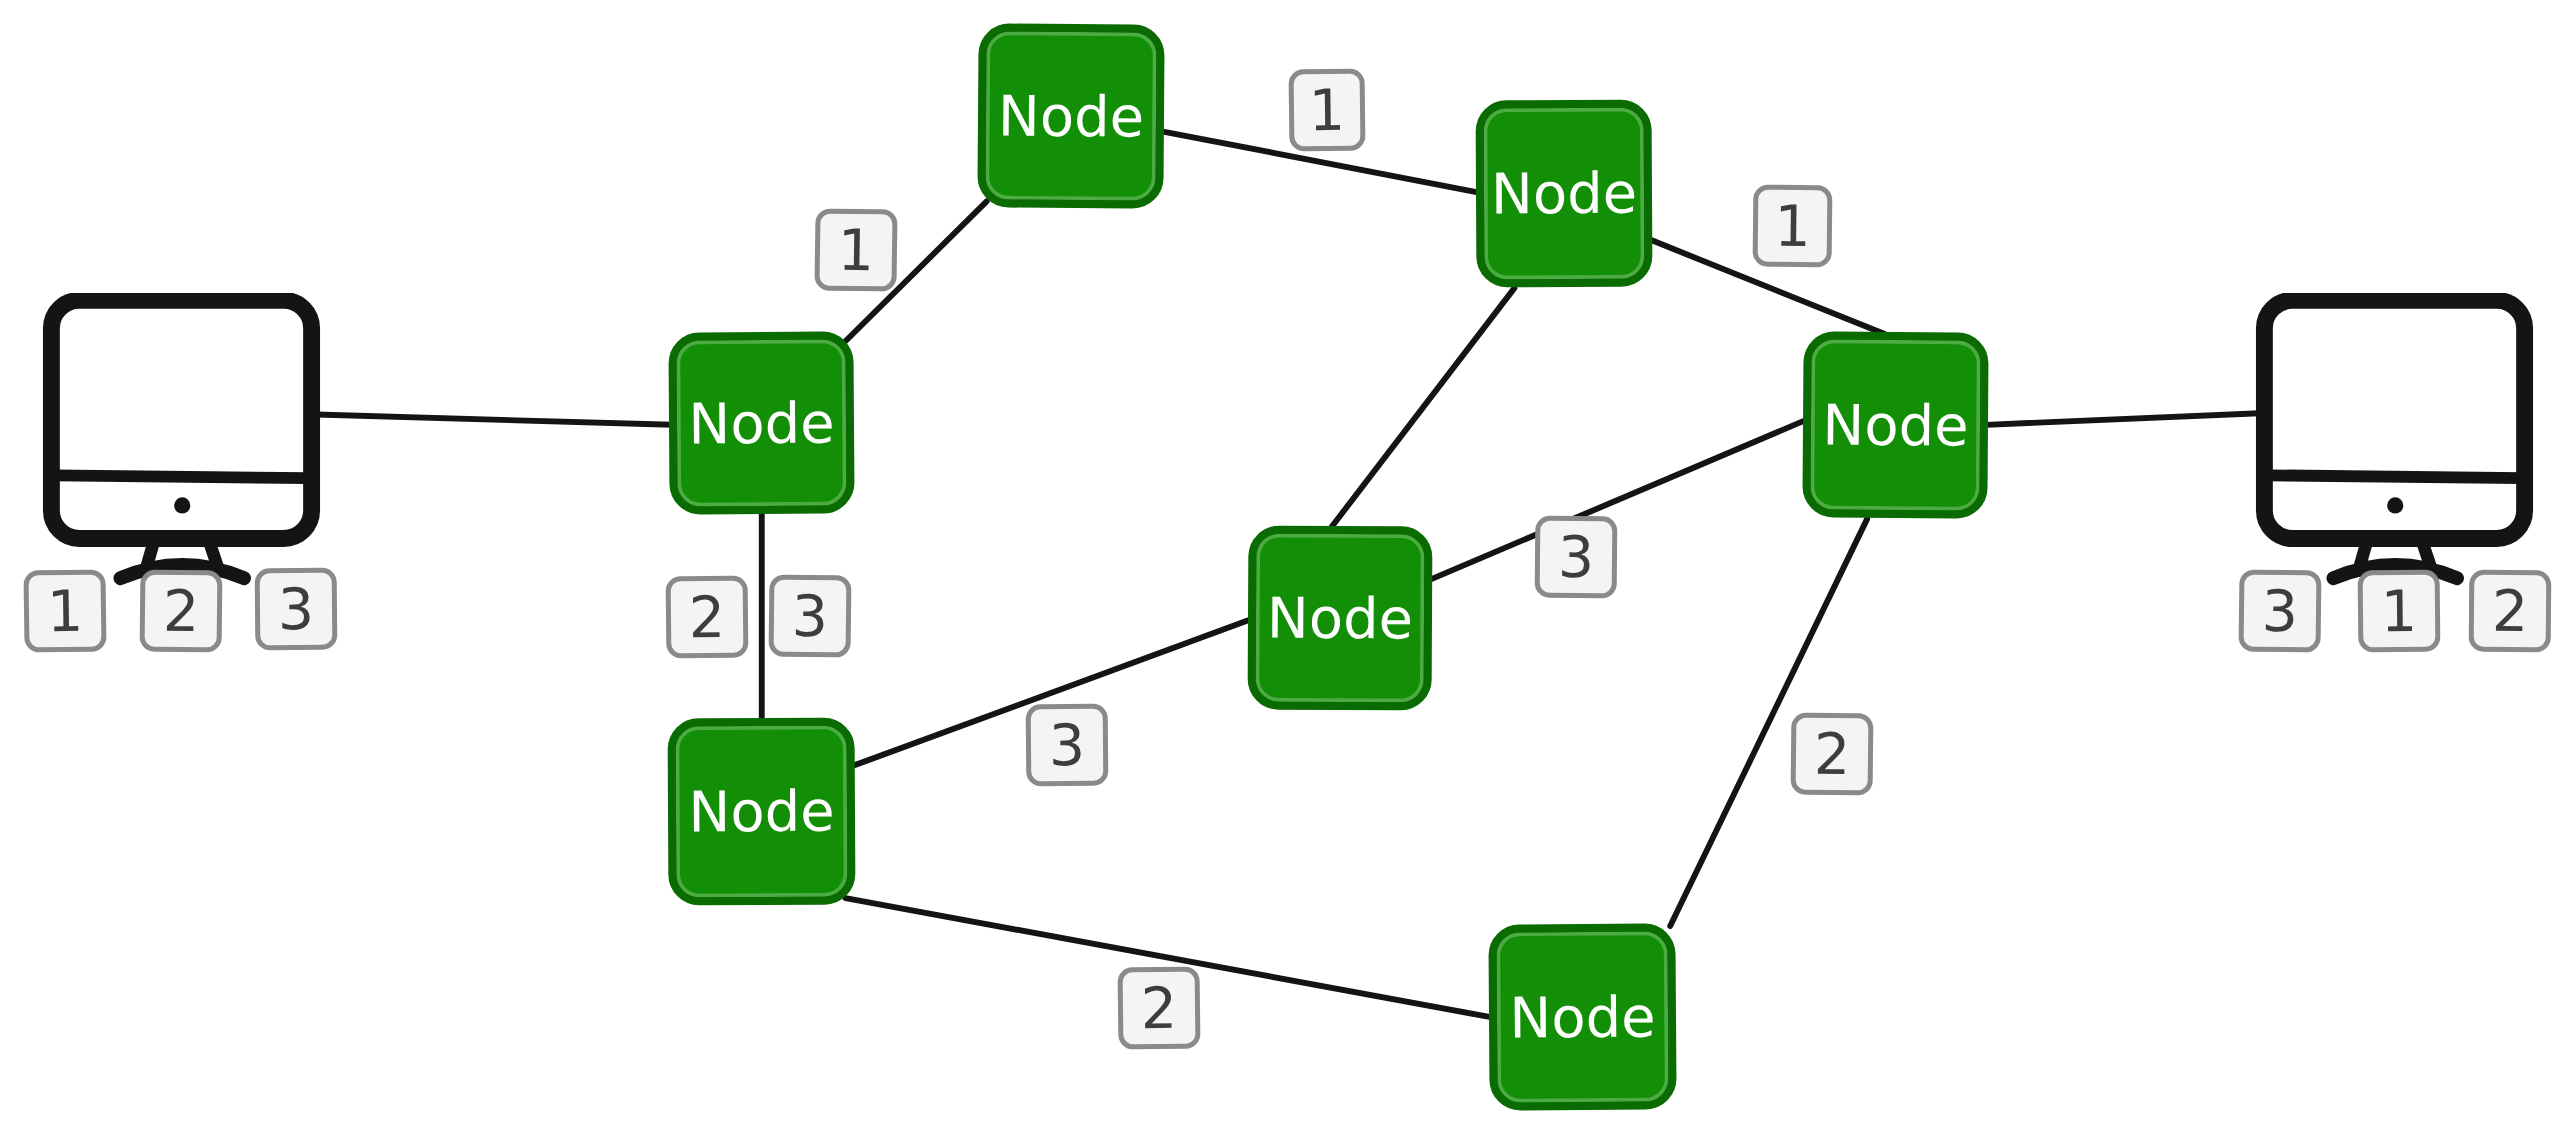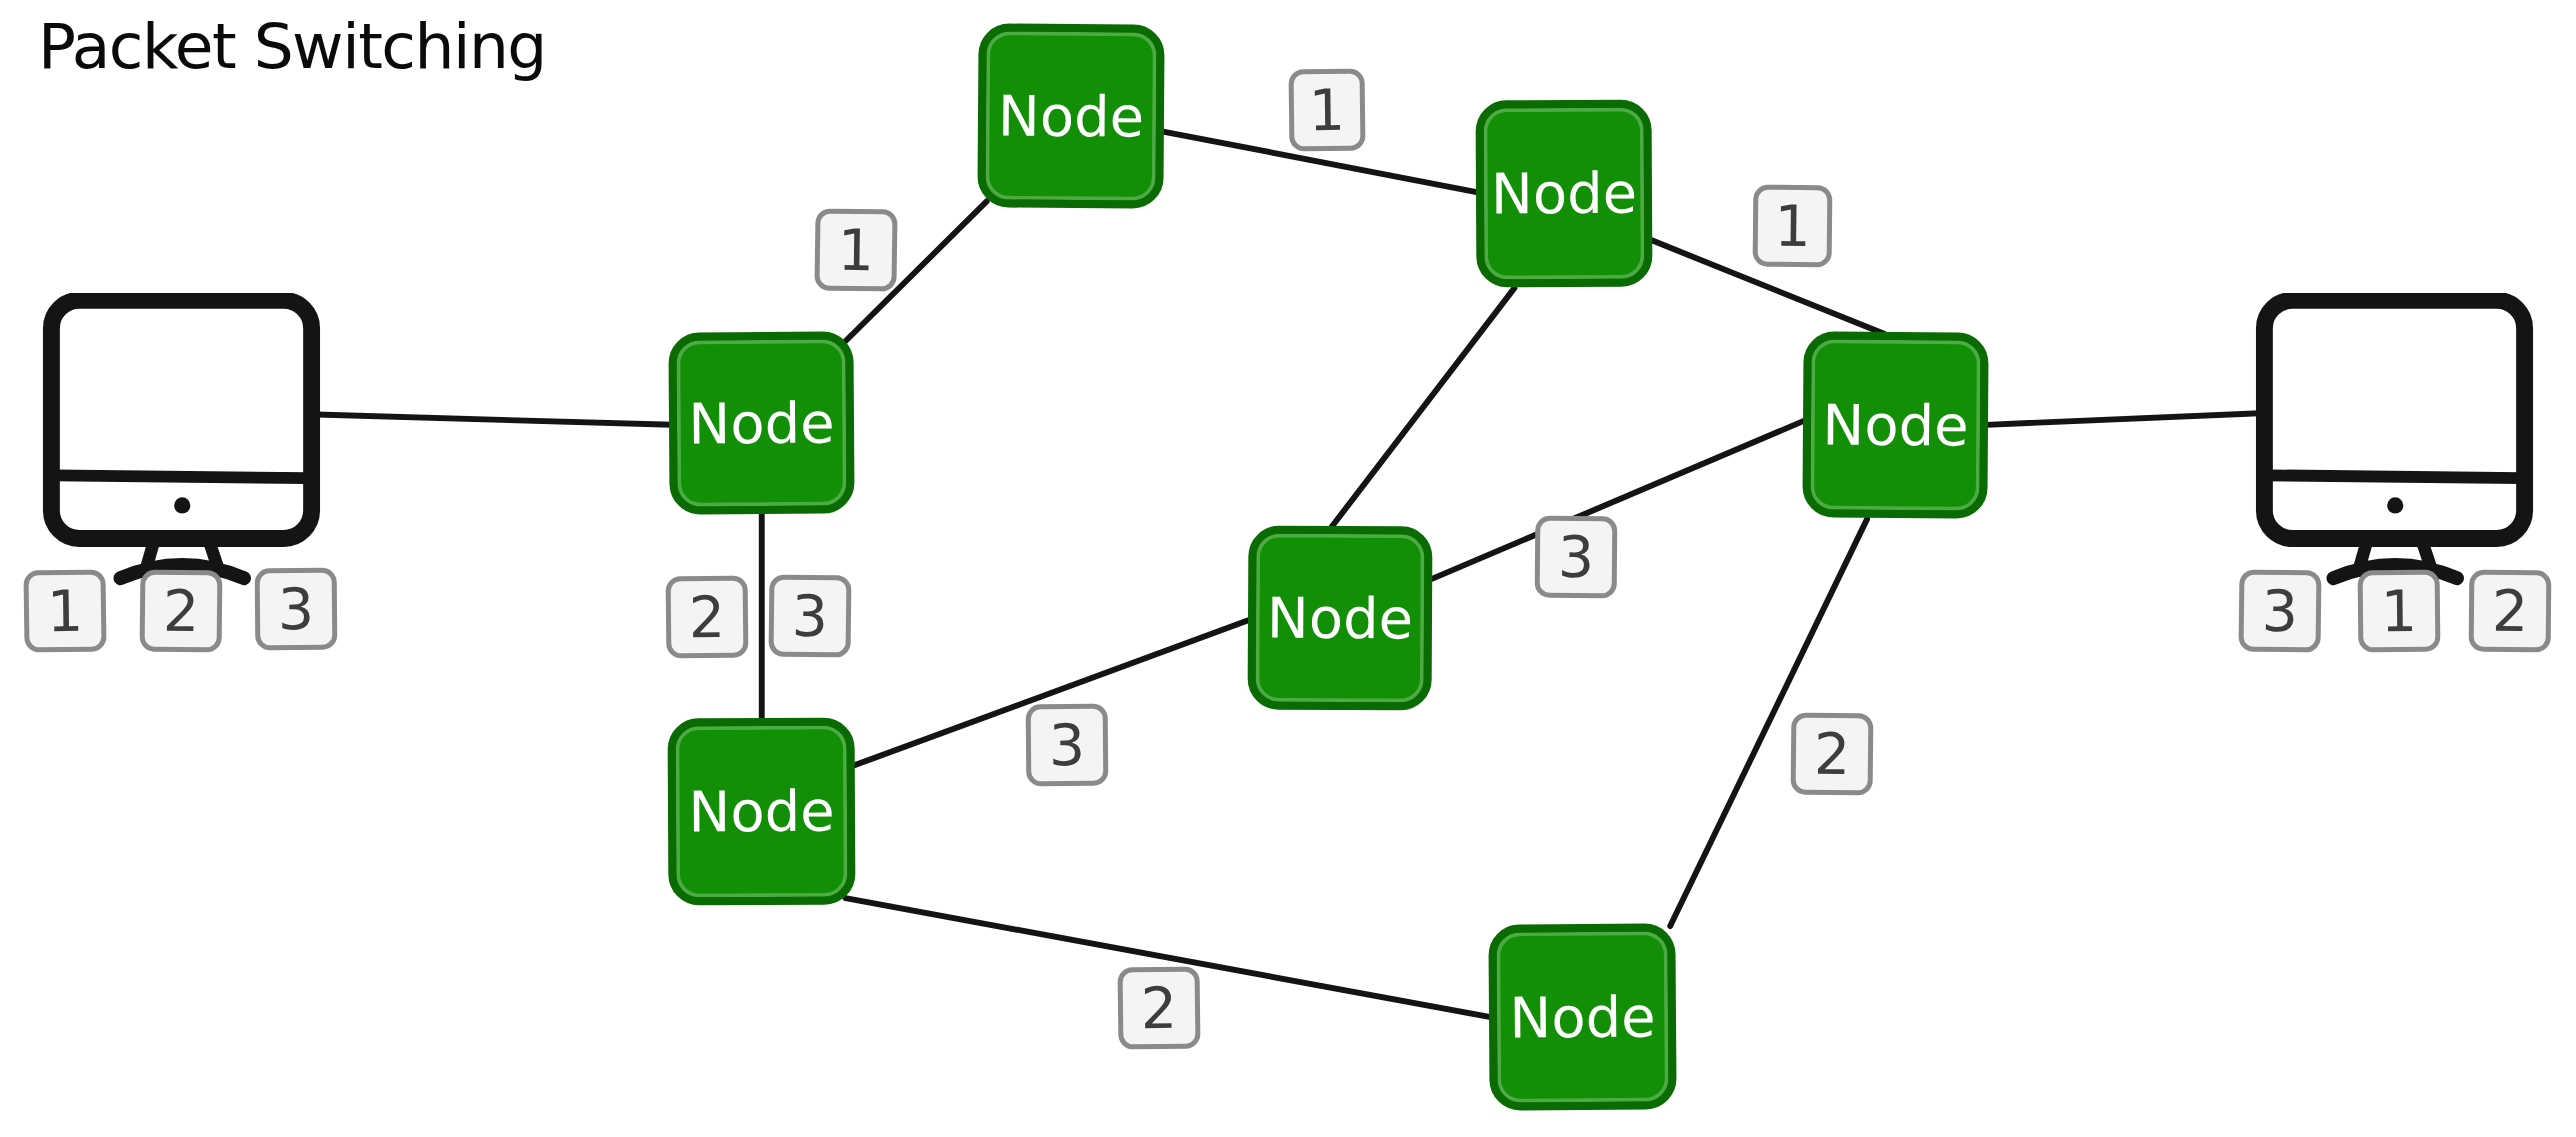--- a/index.html
+++ b/index.html
@@ -74,21 +74,20 @@
     justify-content: center;
     color: var(--packet-text, #3d3d3d);
     font-size: 57px;
   }
 </style>
 </head>
 <body>
 
 <div class="canvas">
 
-  <div class="title">Packet Switching</div>
 
   <svg class="edges" xmlns="http://www.w3.org/2000/svg" viewBox="0 0 3504 1547" width="2576" height="1137">
     <defs>
       <symbol id="monitor" viewBox="0 0 390 400">
         <rect class="mon-stroke mon-frame" x="18" y="10" width="354" height="324" rx="38"></rect>
         <line class="mon-stroke mon-line" x1="22" y1="248" x2="368" y2="252"></line>
         <circle class="mon-logo" cx="196" cy="289" r="11"></circle>
         <path class="mon-stroke mon-leg" d="M158 336 L146 378"></path>
         <path class="mon-stroke mon-leg" d="M232 336 L246 378"></path>
         <path class="mon-stroke mon-base" d="M112 388 Q196 352 280 388"></path>

